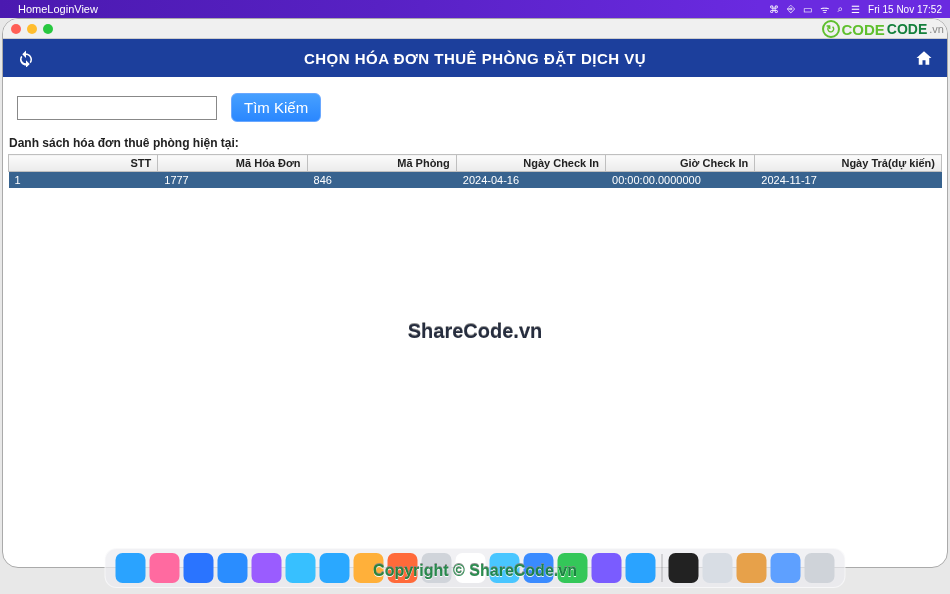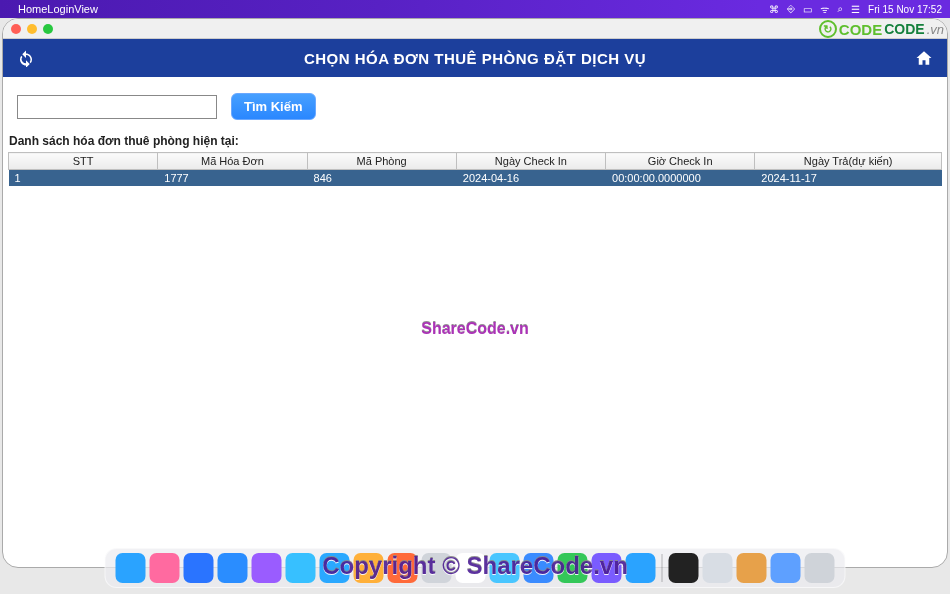--- a/index.html
+++ b/index.html
@@ -37,29 +37,29 @@
   .icon-btn svg { width: 18px; height: 18px; fill: #fff; }
   .content { padding: 10px 0 0 0; }
   .searchrow { display: flex; align-items: center; gap: 14px; padding: 6px 14px 14px 14px; }
   .search-input {
     width: 200px; height: 24px; border: 1px solid #888; background: #fff;
     padding: 2px 4px; font-size: 12px;
   }
   .btn {
     border: 1px solid #6aa8ff; border-radius: 6px;
     background: linear-gradient(#47a0ff, #2a87ff);
-    color: #fff; font-size: 13px; font-weight: 700; padding: 5px 12px;
+    color: #fff; font-size: 15px; font-weight: 400; padding: 5px 12px;
     cursor: pointer;
   }
   .midrow { display: flex; justify-content: space-between; align-items: flex-end; padding: 0 8px 4px 6px; }
   .list-label { font-size: 12px; font-weight: 700; color: #222; }
   table { width: calc(100% - 10px); margin: 0 5px; border-collapse: collapse; font-size: 11px; }
   thead th {
     background: linear-gradient(#fbfbfb, #ebebeb);
-    border: 1px solid #bfbfbf; text-align: center; font-weight: 400;
+    border: 1px solid #bfbfbf; text-align: right; font-weight: 700;
     padding: 2px 6px; color: #222;
   }
   tbody td { padding: 2px 6px; border-right: 1px solid transparent; }
   tbody tr.selected { background: #38638f; color: #fff; }
   .table-wrap { height: 340px; background: #fff; }
   
   .dock {
     position: absolute; bottom: 6px; left: 50%; transform: translateX(-50%);
     height: 40px; display: flex; align-items: center; gap: 4px;
     background: rgba(235,235,240,0.7); border-radius: 12px; padding: 4px 10px;
@@ -67,35 +67,35 @@
   }
   .dock-item {
     width: 30px; height: 30px; border-radius: 7px;
     display: flex; align-items: center; justify-content: center;
     font-size: 14px; color: #fff; font-weight: 700;
   }
   .dock-sep { width: 1px; height: 28px; background: rgba(0,0,0,0.25); margin: 0 2px; }
   
   .wm-center {
     position: absolute; top: 320px; left: 50%; transform: translateX(-50%);
-    font-size: 16px; font-weight: 700; color: #a21caf;
+    font-size: 20px; font-weight: 700; color: #0f172a;
     text-shadow: 0 1px 0 #fff, 0 -1px 0 #888; opacity: 0.9; pointer-events: none;
   }
   .wm-bottom {
     position: absolute; bottom: 14px; left: 50%; transform: translateX(-50%);
-    font-size: 24px; font-weight: 700; color: #4c1d95;
+    font-size: 16px; font-weight: 700; color: #15803d;
     text-shadow: 0 1px 0 #fff, 0 -1px 0 #888; opacity: 0.9; pointer-events: none;
   }
   .logo-right {
     position: absolute; top: 18px; right: 6px; height: 22px;
     display: flex; align-items: center; gap: 2px; pointer-events: none;
   }
   .logo-right .g { color: #5fbf2e; font-weight: 800; font-size: 15px; }
   .logo-right .d { color: #15803d; font-weight: 800; font-size: 14px; }
-  .logo-right .s { color: #888; font-size: 13px; font-style: italic; }
+  .logo-right .s { color: #888; font-size: 11px; }
   .logo-ico {
     width: 18px; height: 18px; border: 2px solid #5fbf2e; border-radius: 50%;
     display: inline-flex; align-items: center; justify-content: center;
     color: #5fbf2e; font-size: 11px; font-weight: 900;
   }
 </style>
 </head>
 <body>
 
 <div class="menubar">

